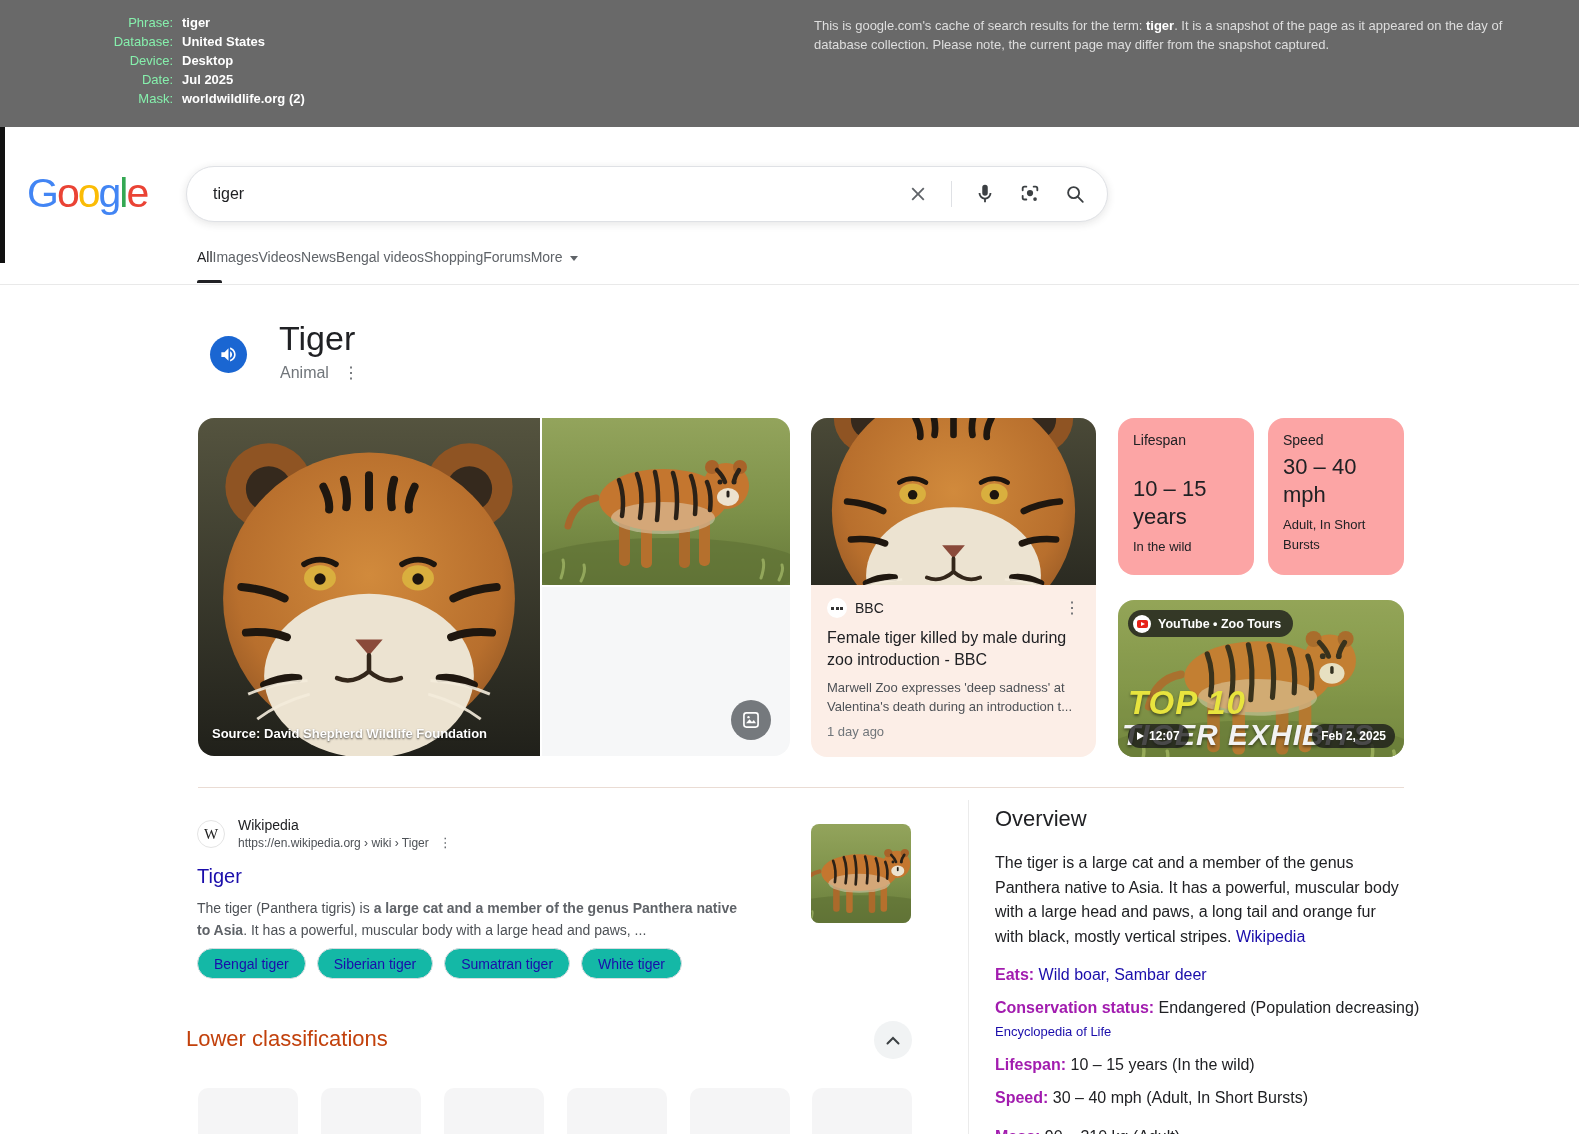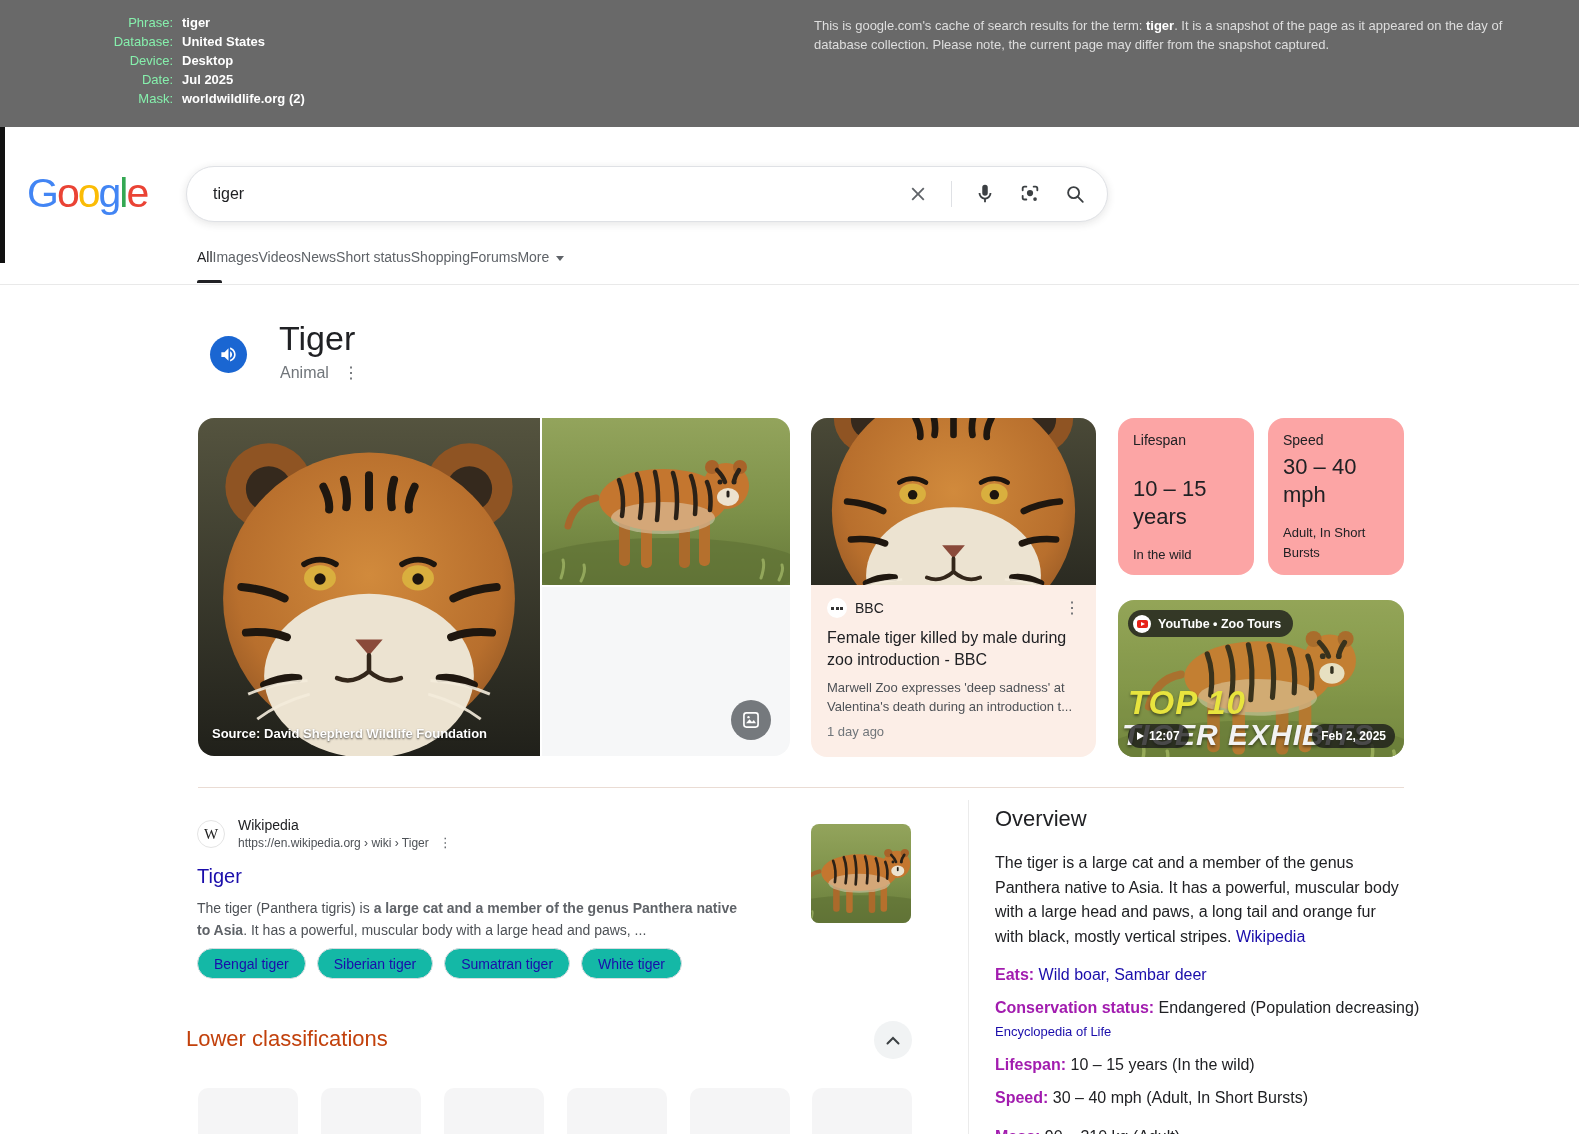--- a/index.html
+++ b/index.html
@@ -69,21 +69,21 @@
   .news-time { margin-top:8px; font-size:13px; color:#70757a; }
 
   
   .fact-card { position:absolute; top:418px; width:136px; height:157px; border-radius:16px; background:#fca5a5; padding:14px 15px; cursor:pointer; }
   .fact-card.lifespan { left:1118px; }
   .fact-card.speed { left:1268px; }
   .fact-label { font-size:14px; color:#202124; }
   .fact-value { font-size:22px; line-height:28px; color:#202124; }
   .lifespan .fact-value { margin-top:27px; }
   .speed .fact-value { margin-top:5px; }
-  .fact-note { margin-top:14px; font-size:13px; line-height:20px; color:#202124; }
+  .fact-note { margin-top:6px; font-size:13px; line-height:20px; color:#202124; }
 
   
   .yt-card { position:absolute; left:1118px; top:600px; width:286px; height:157px; border-radius:16px; overflow:hidden; cursor:pointer; }
   .yt-thumb { position:absolute; inset:0; }
   .yt-tint { position:absolute; inset:0; background:rgba(190,205,80,.10); }
   .yt-overlay1 { position:absolute; left:10px; top:84px; font-size:33px; font-weight:800; color:#e8e43e; letter-spacing:1px;
      text-shadow:0 2px 3px rgba(0,0,0,.45); z-index:1; font-style:italic; }
   .yt-overlay2 { position:absolute; left:4px; top:118px; font-size:30px; font-weight:800; color:#f2f2f2; letter-spacing:1px;
      text-shadow:0 2px 3px rgba(0,0,0,.45); z-index:1; white-space:nowrap; font-style:italic; }
   .yt-badge { position:absolute; left:10px; top:10px; height:27px; background:rgba(25,25,25,.78); border-radius:14px;
@@ -286,21 +286,21 @@
         </svg>
       </div>
     </div>
   </div>
 
   <div class="tabs">
     <div class="tab active">All</div>
     <div class="tab">Images</div>
     <div class="tab">Videos</div>
     <div class="tab">News</div>
-    <div class="tab">Short status</div>
+    <div class="tab">Bengal videos</div>
     <div class="tab">Shopping</div>
     <div class="tab">Forums</div>
     <div class="tab">
         <span>More</span>
         <span class="caret-down"></span>
       </div>
   </div>
   <div class="tab-underline"></div>
   <div class="tabs-divider"></div>
 

